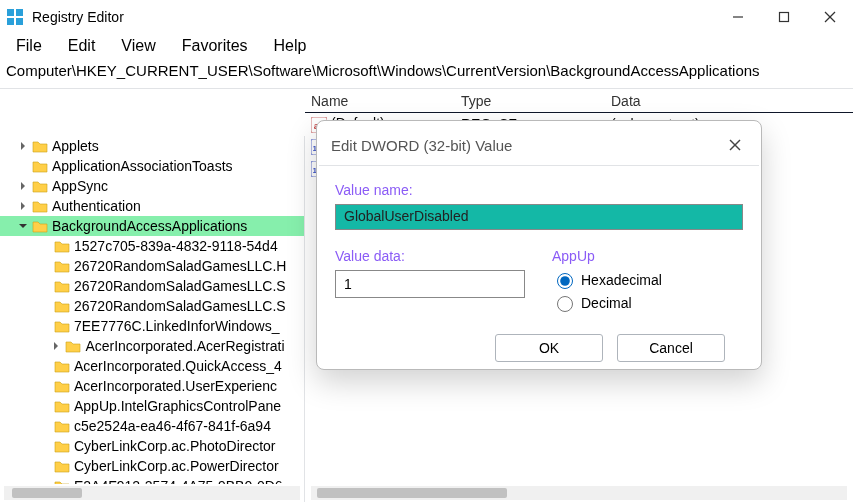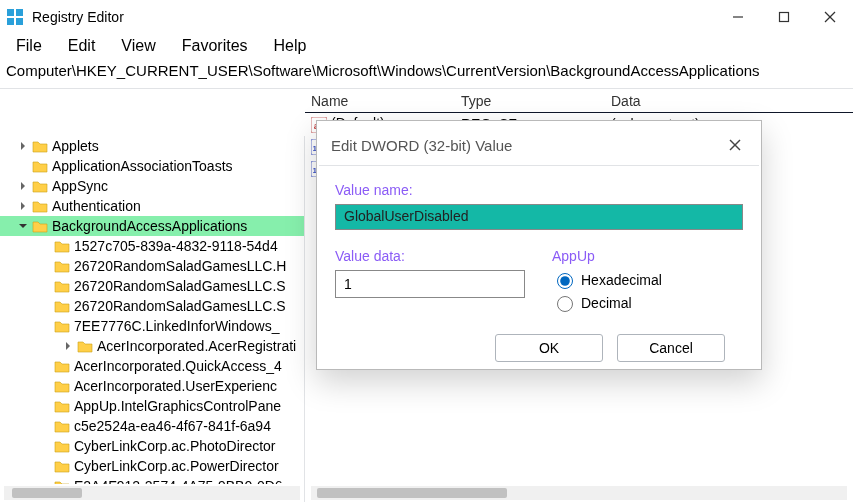--- a/index.html
+++ b/index.html
@@ -22,21 +22,21 @@
   .tree-row .label { }
   .hscroll { position: absolute; left: 4px; right: 4px; bottom: 2px; height: 14px; background: #f0f0f0; }
   .hscroll .thumb { position: absolute; top: 2px; height: 10px; background: #c1c1c1; border-radius: 2px; }
   .listpane { flex: 1; position: relative; overflow: hidden; }
   .lheaders { display: flex; border-bottom: 1px solid #0f172a; height: 24px; align-items: center; font-size: 14px; color: #333; }
   .lh { padding: 0 6px; border-right: 1px solid transparent; }
   .lrows .lrow { display: flex; height: 22px; align-items: center; font-size: 14px; }
   .lrows .lrow > div { padding: 0 6px; white-space: nowrap; overflow: hidden; text-overflow: ellipsis; }
   .valicon { width: 16px; height: 16px; margin-right: 4px; vertical-align: middle; }
   
-  .dialog { position: absolute; left: 316px; top: 120px; width: 446px; height: 250px; background: #fff; border: 1px solid #b9b9b9; border-radius: 0; box-shadow: 0 12px 30px rgba(0,0,0,.18); z-index: 10; padding: 0; }
+  .dialog { position: absolute; left: 316px; top: 120px; width: 446px; height: 250px; background: #fff; border: 1px solid #b9b9b9; border-radius: 8px; box-shadow: 0 12px 30px rgba(0,0,0,.18); z-index: 10; padding: 0; }
   .dialog .dtitle { display: flex; align-items: center; padding: 12px 14px 8px 14px; font-size: 15px; color: #555; }
   .dialog .dclose { width: 24px; height: 24px; cursor: pointer; display: flex; align-items: center; justify-content: center; color: #444; }
   .dialog .sep { height: 1px; background: #e1e3e6; margin: 0 2px; }
   .dialog .dbody { padding: 10px 18px 0 18px; }
   .dlabel { font-size: 14px; color: #8b5cf6; margin: 6px 0 6px 0; }
   .rofield { width: 100%; height: 26px; background: #14b8a6; border: 1px solid #888; padding: 3px 8px; font-size: 14px; color: #222; }
   .row2 { display: flex; gap: 26px; margin-top: 12px; }
   .col { flex: 1; }
   .tinput { width: 190px; height: 28px; border: 1px solid #888; padding: 3px 8px; font-size: 14px; }
   .radio { display: flex; align-items: center; margin: 4px 0; font-size: 14px; }
@@ -163,21 +163,21 @@
             </svg></span>
           <span class="label">26720RandomSaladGamesLLC.S</span>
         </div>
         <div class="tree-row" style="padding-left: 38px;">
           <span class="chev"></span>
           <span class="foldericon"><svg width="16" height="14" viewBox="0 0 16 14">
               <use href="#folder"></use>
             </svg></span>
           <span class="label">7EE7776C.LinkedInforWindows_</span>
         </div>
-        <div class="tree-row" style="padding-left: 61px;">
+        <div class="tree-row" style="padding-left: 30px; justify-content: center;">
           <span class="chev"><svg width="8" height="8">
               <path d="M2 0l4 4-4 4z" fill="#666"></path>
             </svg></span>
           <span class="foldericon"><svg width="16" height="14" viewBox="0 0 16 14">
               <use href="#folder"></use>
             </svg></span>
           <span class="label">AcerIncorporated.AcerRegistrati</span>
         </div>
         <div class="tree-row" style="padding-left: 38px;">
           <span class="chev"></span>

